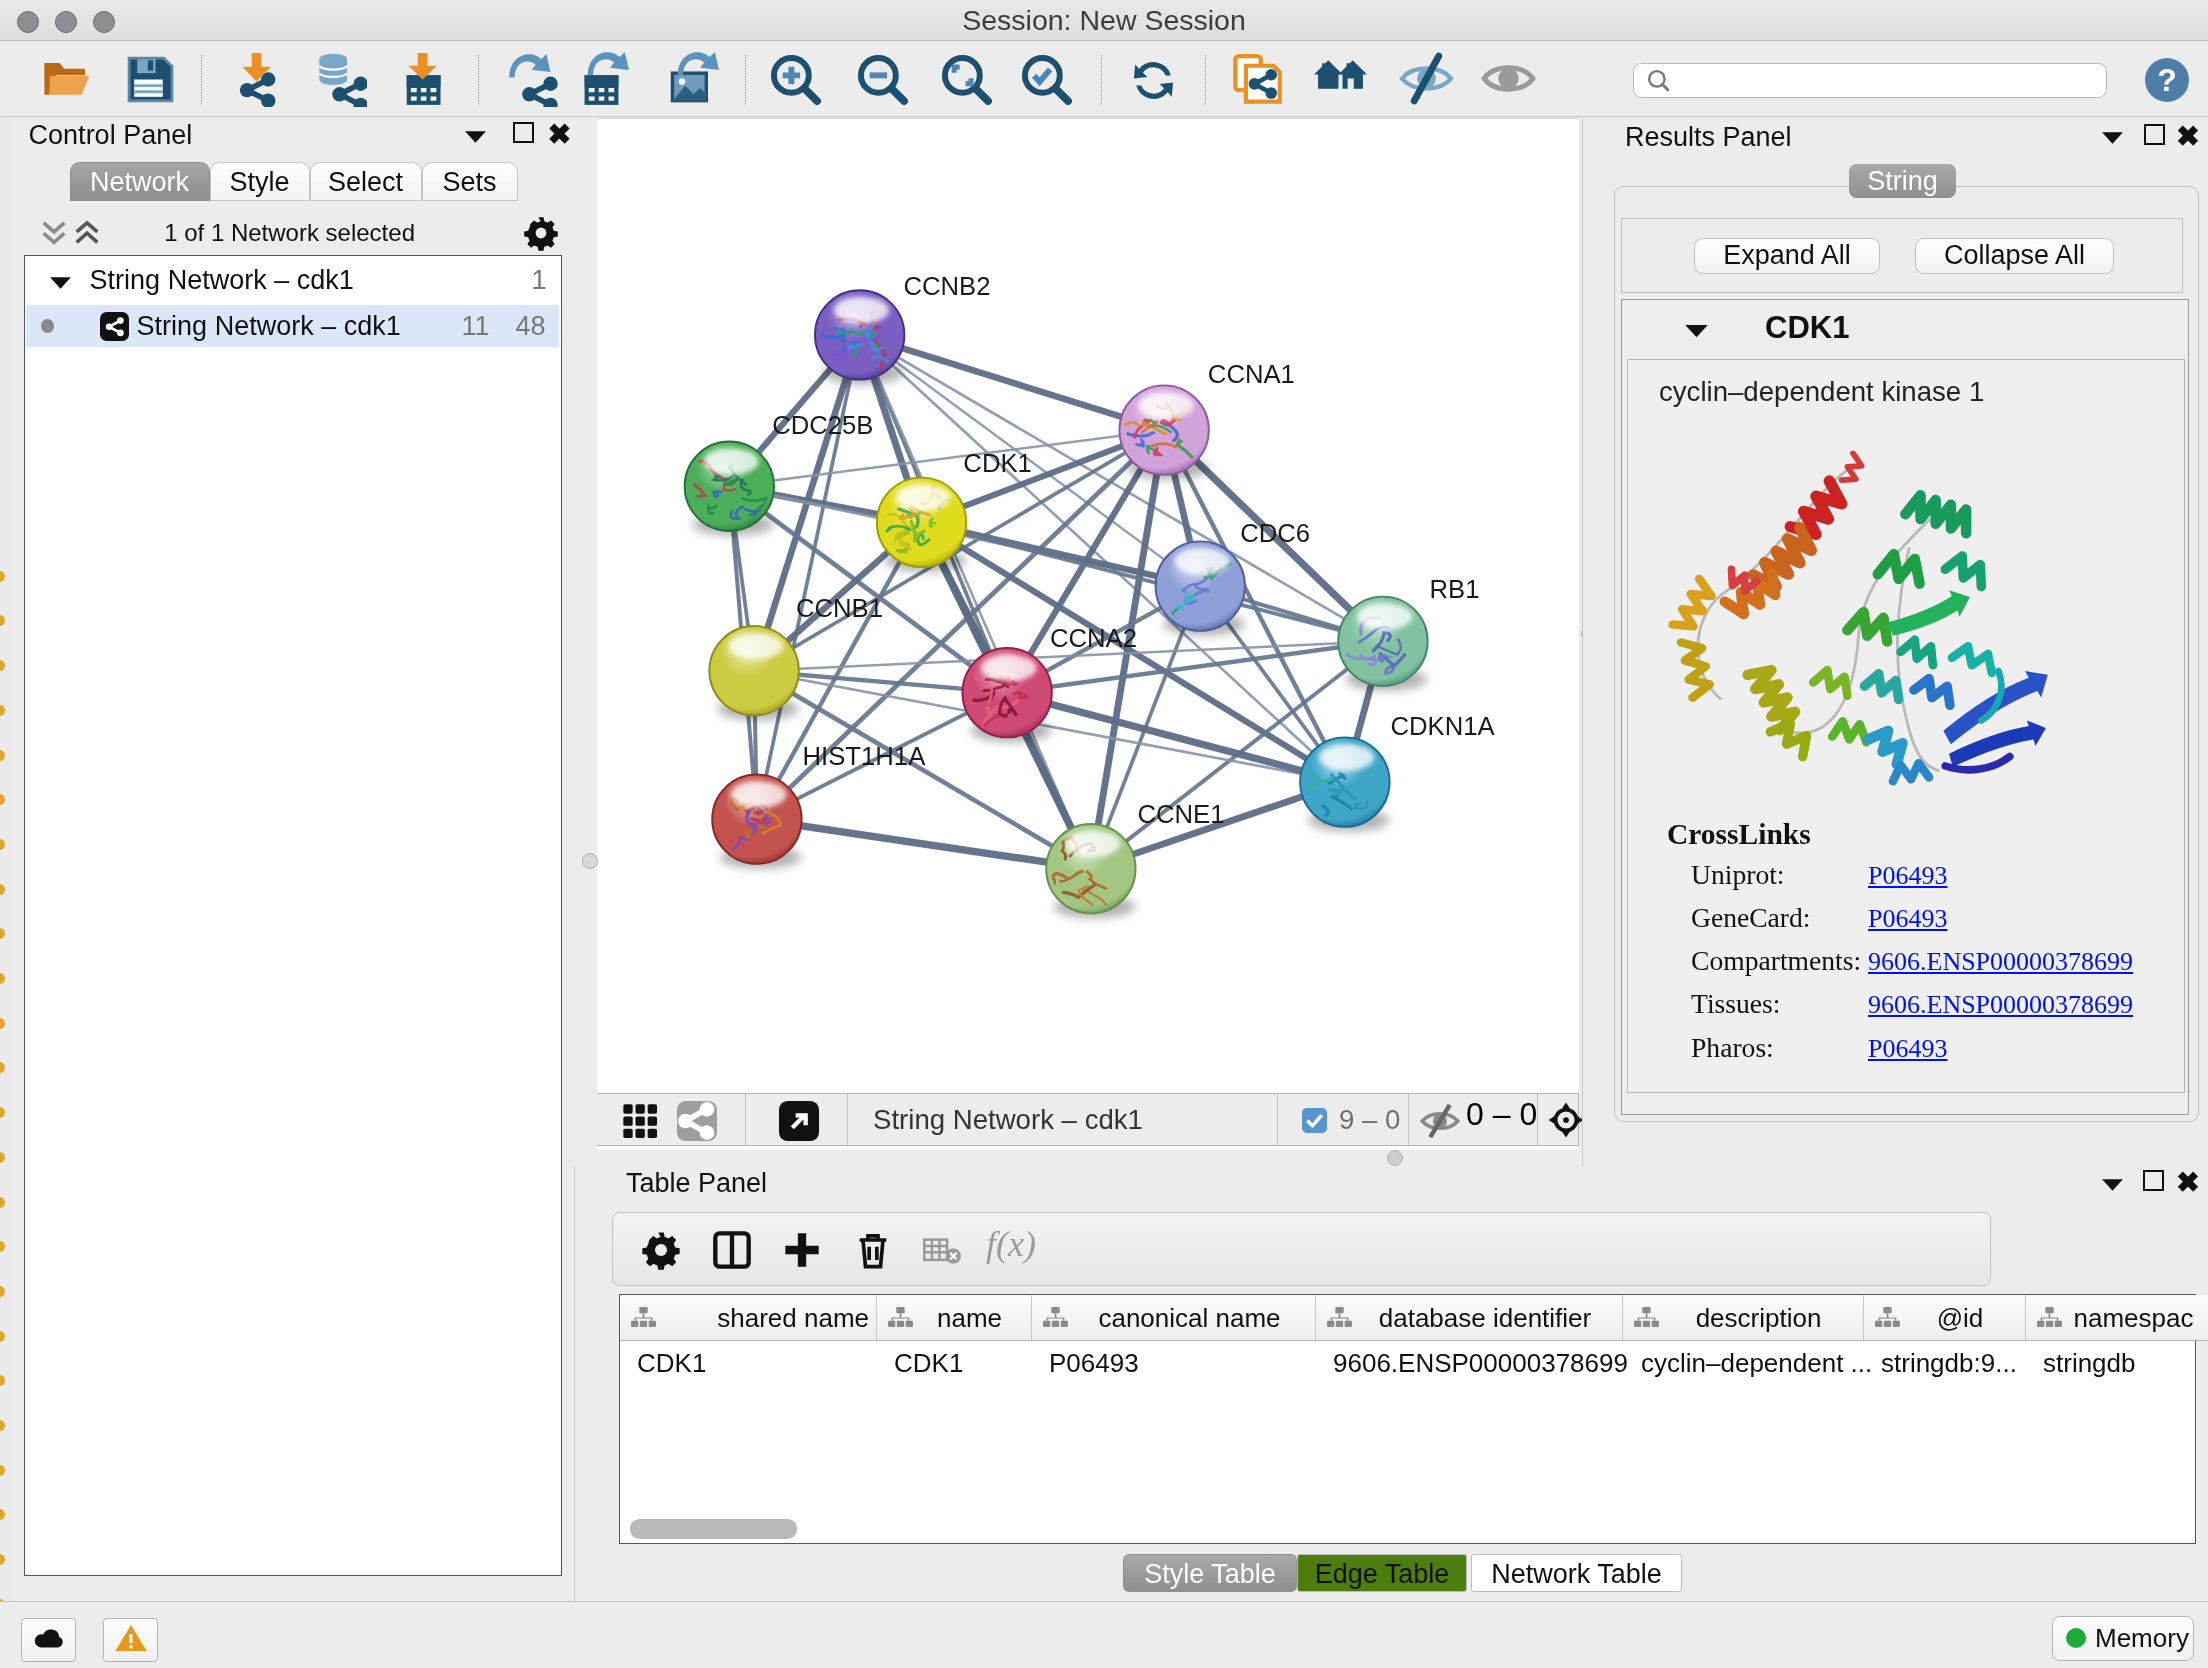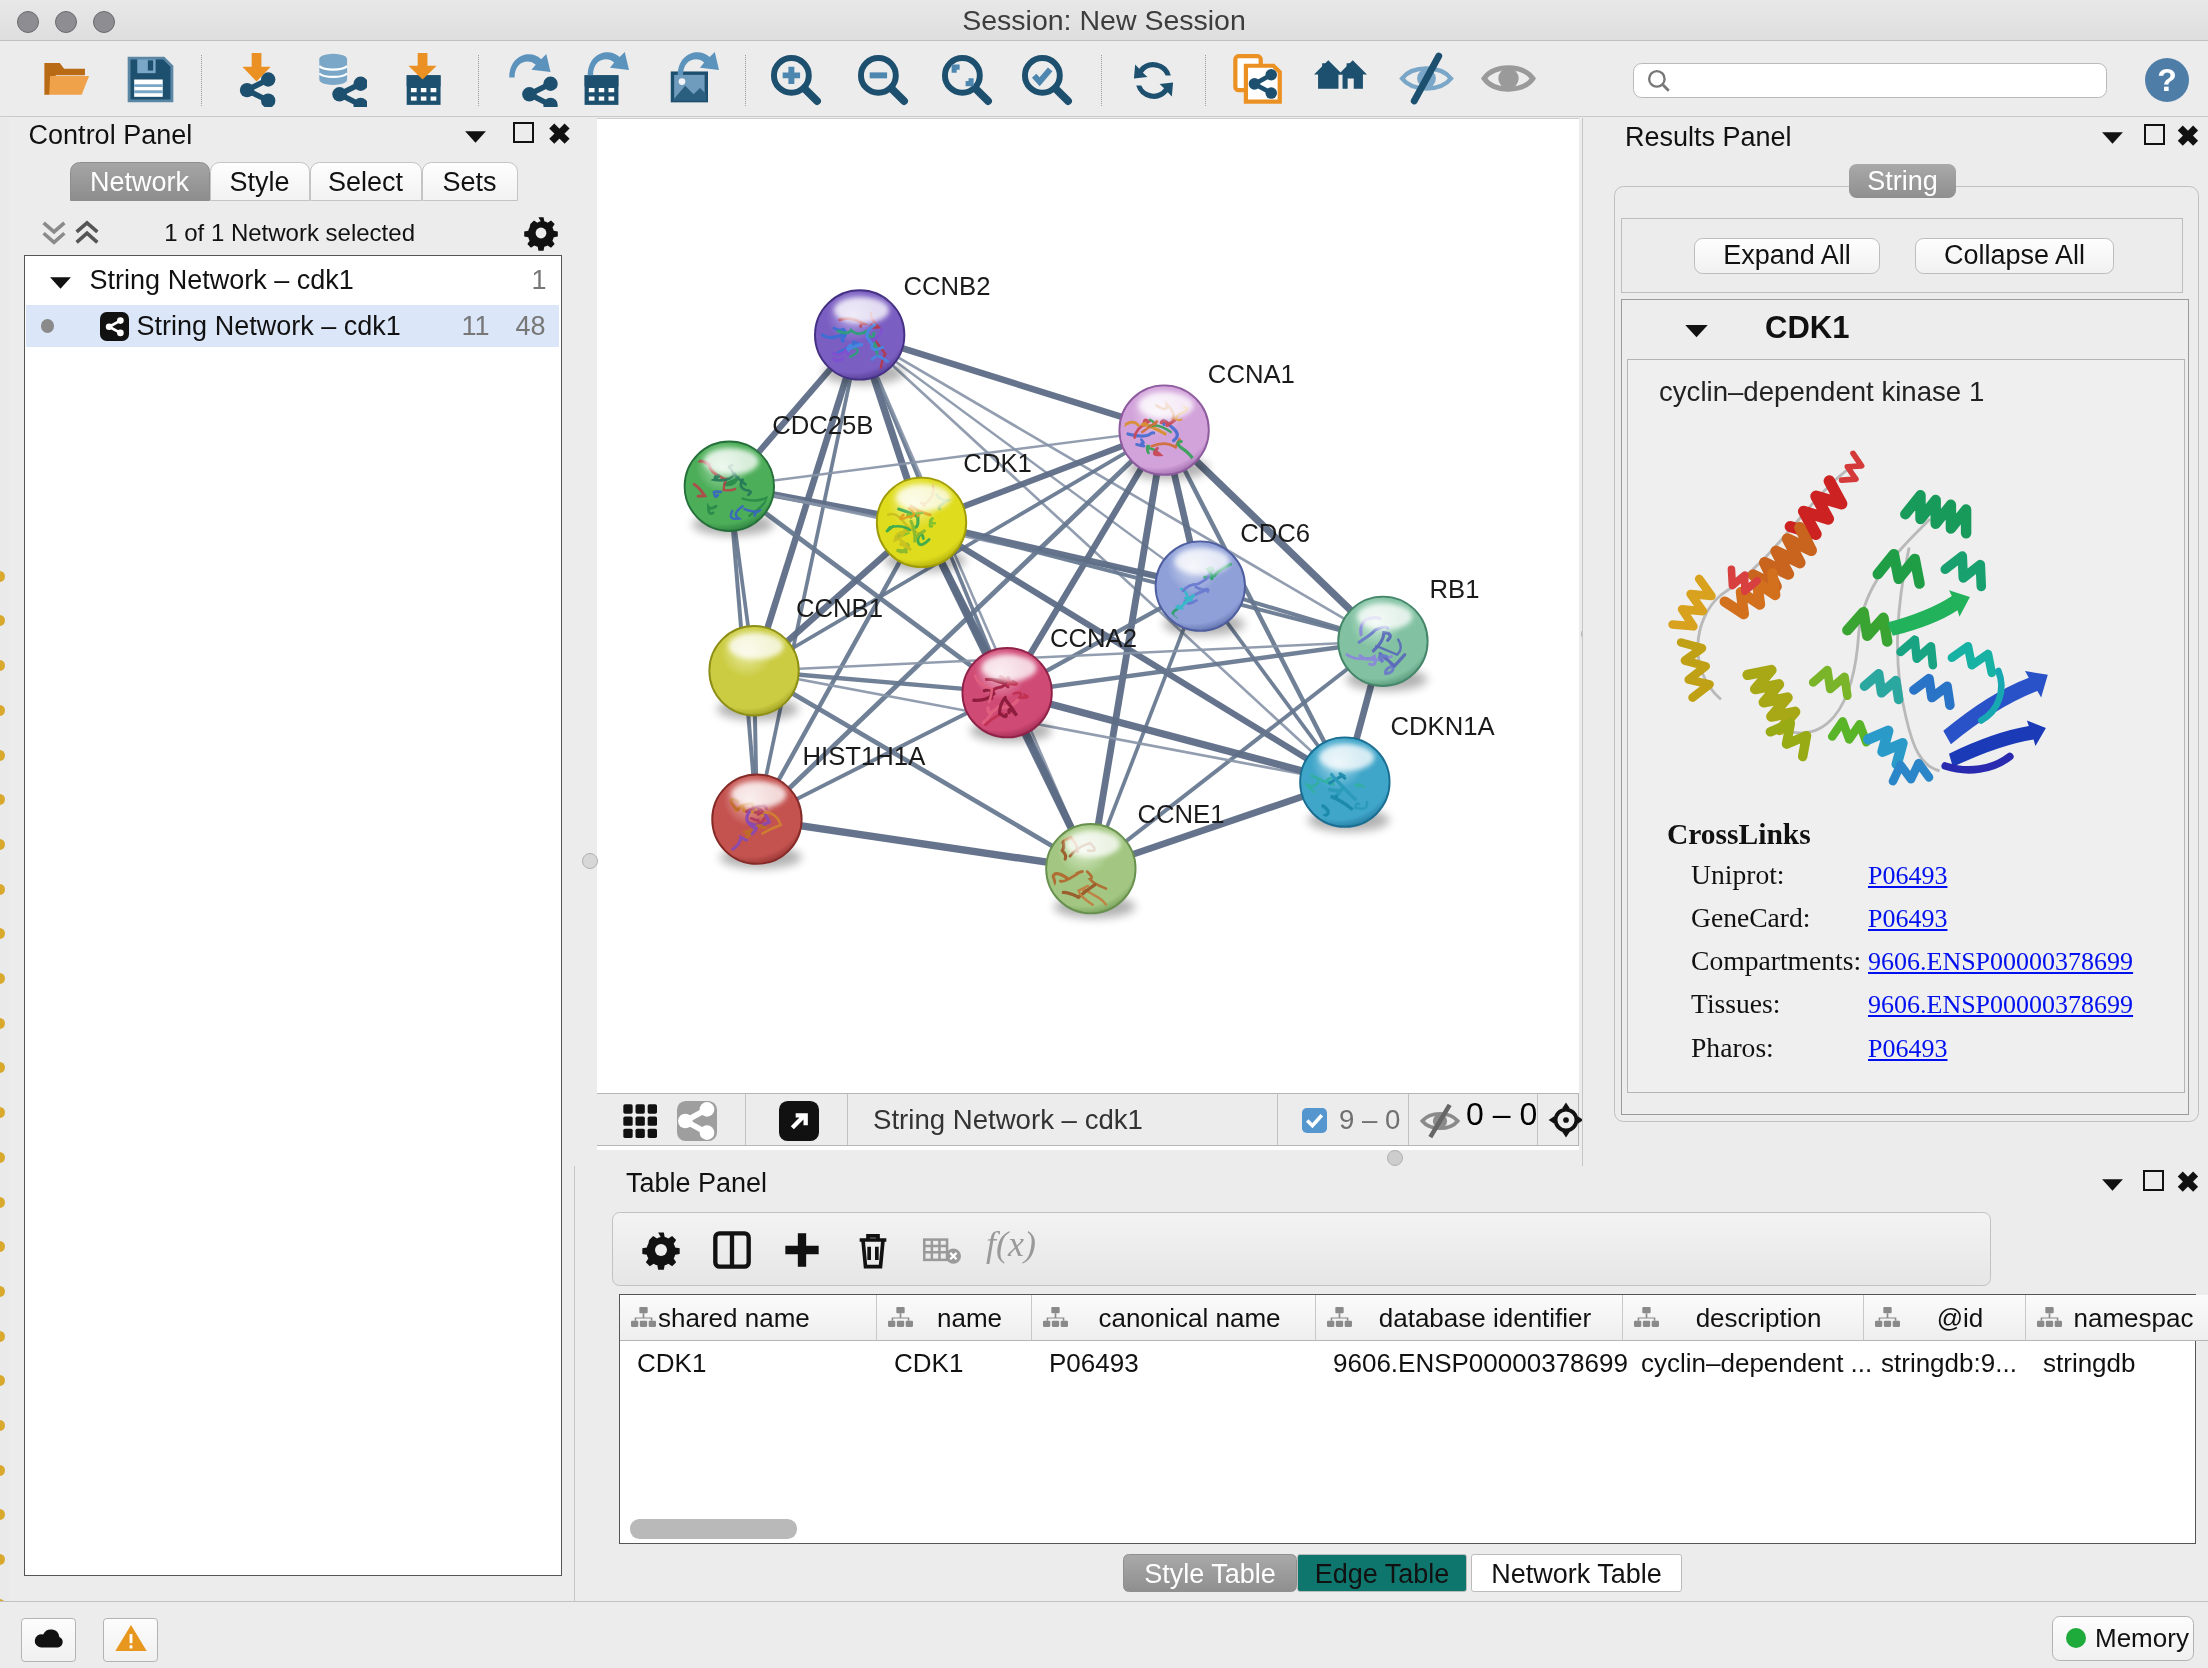--- a/index.html
+++ b/index.html
@@ -738,21 +738,21 @@
 </div>
       <div class="abs" style="left:44px;top:128px;width:1577px;height:250px;background:#fff;border:1.9px solid #555;box-sizing:border-box">
         <div class="abs" style="left:0px;top:0;width:257px;height:46px;background:linear-gradient(#fbfbfb,#eee);border-right:1px solid #c8c8c8;border-bottom:1px solid #b5b5b5;box-sizing:border-box">
 <div class="abs" style="left:11.4px;top:10.5px"><svg width="25" height="23" viewBox="0 0 24 22" fill="#8a8a8a">
               <rect x="8" y="1" width="8" height="6" rx="1"></rect>
               <rect x="0" y="14" width="7" height="6" rx="1"></rect>
               <rect x="8.5" y="14" width="7" height="6" rx="1"></rect>
               <rect x="17" y="14" width="7" height="6" rx="1"></rect>
               <path d="M11.2 7v4H3.5v3h1.5v-2h14v2h1.5v-3h-7.7V7z"></path>
             </svg></div>
-<div class="abs" style="left:38px;top:7.6px;width:211px;text-align:left;font-size:26px;color:#111;white-space:nowrap;overflow:hidden">shared name</div>
+<div class="abs" style="left:38px;top:7.6px;width:211px;text-align:right;font-size:26px;color:#111;white-space:nowrap;overflow:hidden">shared name</div>
         </div>
         <div class="abs" style="left:257px;top:0;width:155px;height:46px;background:linear-gradient(#fbfbfb,#eee);border-right:1px solid #c8c8c8;border-bottom:1px solid #b5b5b5;box-sizing:border-box">
 <div class="abs" style="left:11.4px;top:10.5px"><svg width="25" height="23" viewBox="0 0 24 22" fill="#8a8a8a">
               <rect x="8" y="1" width="8" height="6" rx="1"></rect>
               <rect x="0" y="14" width="7" height="6" rx="1"></rect>
               <rect x="8.5" y="14" width="7" height="6" rx="1"></rect>
               <rect x="17" y="14" width="7" height="6" rx="1"></rect>
               <path d="M11.2 7v4H3.5v3h1.5v-2h14v2h1.5v-3h-7.7V7z"></path>
             </svg></div>
 <div class="abs" style="left:38px;top:7.6px;width:109px;text-align:center;font-size:26px;color:#111;white-space:nowrap;overflow:hidden">name</div>
@@ -810,21 +810,21 @@
         <div class="abs" style="left:17px;top:53px;font-size:26px;color:#111;white-space:nowrap">CDK1</div>
         <div class="abs" style="left:274px;top:53px;font-size:26px;color:#111;white-space:nowrap">CDK1</div>
         <div class="abs" style="left:429px;top:53px;font-size:26px;color:#111;white-space:nowrap">P06493</div>
         <div class="abs" style="left:713px;top:53px;font-size:26px;color:#111;white-space:nowrap">9606.ENSP00000378699</div>
         <div class="abs" style="left:1021px;top:53px;font-size:26px;color:#111;white-space:nowrap">cyclin–dependent ...</div>
         <div class="abs" style="left:1261px;top:53px;font-size:26px;color:#111;white-space:nowrap">stringdb:9...</div>
         <div class="abs" style="left:1423px;top:53px;font-size:26px;color:#111;white-space:nowrap">stringdb</div>
         <div class="abs" style="left:9.5px;top:224px;width:167px;height:20px;background:#b9b9b9;border-radius:9.5px"></div>
       </div>
       <div class="abs" style="left:548px;top:388px;width:174px;height:38px;background:linear-gradient(#a9a9a9,#8f8f8f);border:1px solid #8f8f8f;border-radius:5.7px;color:#fff;font-size:27px;text-align:center;line-height:38px;box-sizing:border-box">Style Table</div>
-<div class="abs" style="left:722px;top:388px;width:170px;height:38px;background:#0f766e;border:1px solid #bbb;border-radius:2.9px;font-size:27px;text-align:center;line-height:38px;box-sizing:border-box;color:#111">Edge Table</div>
+<div class="abs" style="left:722px;top:388px;width:170px;height:38px;background:#4d7c0f;border:1px solid #bbb;border-radius:2.9px;font-size:27px;text-align:center;line-height:38px;box-sizing:border-box;color:#111">Edge Table</div>
 <div class="abs" style="left:896px;top:388px;width:211px;height:38px;background:#fff;border:1px solid #bbb;border-radius:2.9px;font-size:27px;text-align:center;line-height:38px;box-sizing:border-box;color:#111">Network Table</div>
     </div>
 <div class="abs" style="left:0;top:1601px;width:2208px;height:68px;background:#ececec;border-top:1px solid #c3c3c3">
 <div class="abs" style="left:21px;top:16px;width:55px;height:44px;background:linear-gradient(#fdfdfd,#f0f0f0);border:1.9px solid #b3b3b3;border-radius:3.8px;box-sizing:border-box;text-align:center">
 <svg width="34" height="28.5" viewBox="0 0 26 20" style="margin-top:4.8px">
           <path d="M7 17 a5 5 0 1 1 1.5-9.8 a6.5 6.5 0 0 1 12.4 1.8 a4.2 4.2 0 0 1-.9 8z" fill="#111"></path>
         </svg></div>
 <div class="abs" style="left:103px;top:16px;width:55px;height:44px;background:linear-gradient(#fdfdfd,#f0f0f0);border:1.9px solid #b3b3b3;border-radius:3.8px;box-sizing:border-box;text-align:center">
 <svg width="34" height="30" viewBox="0 0 26 22" style="margin-top:3.8px">
           <path d="M13 1 25 21H1z" fill="#e8971e"></path>

